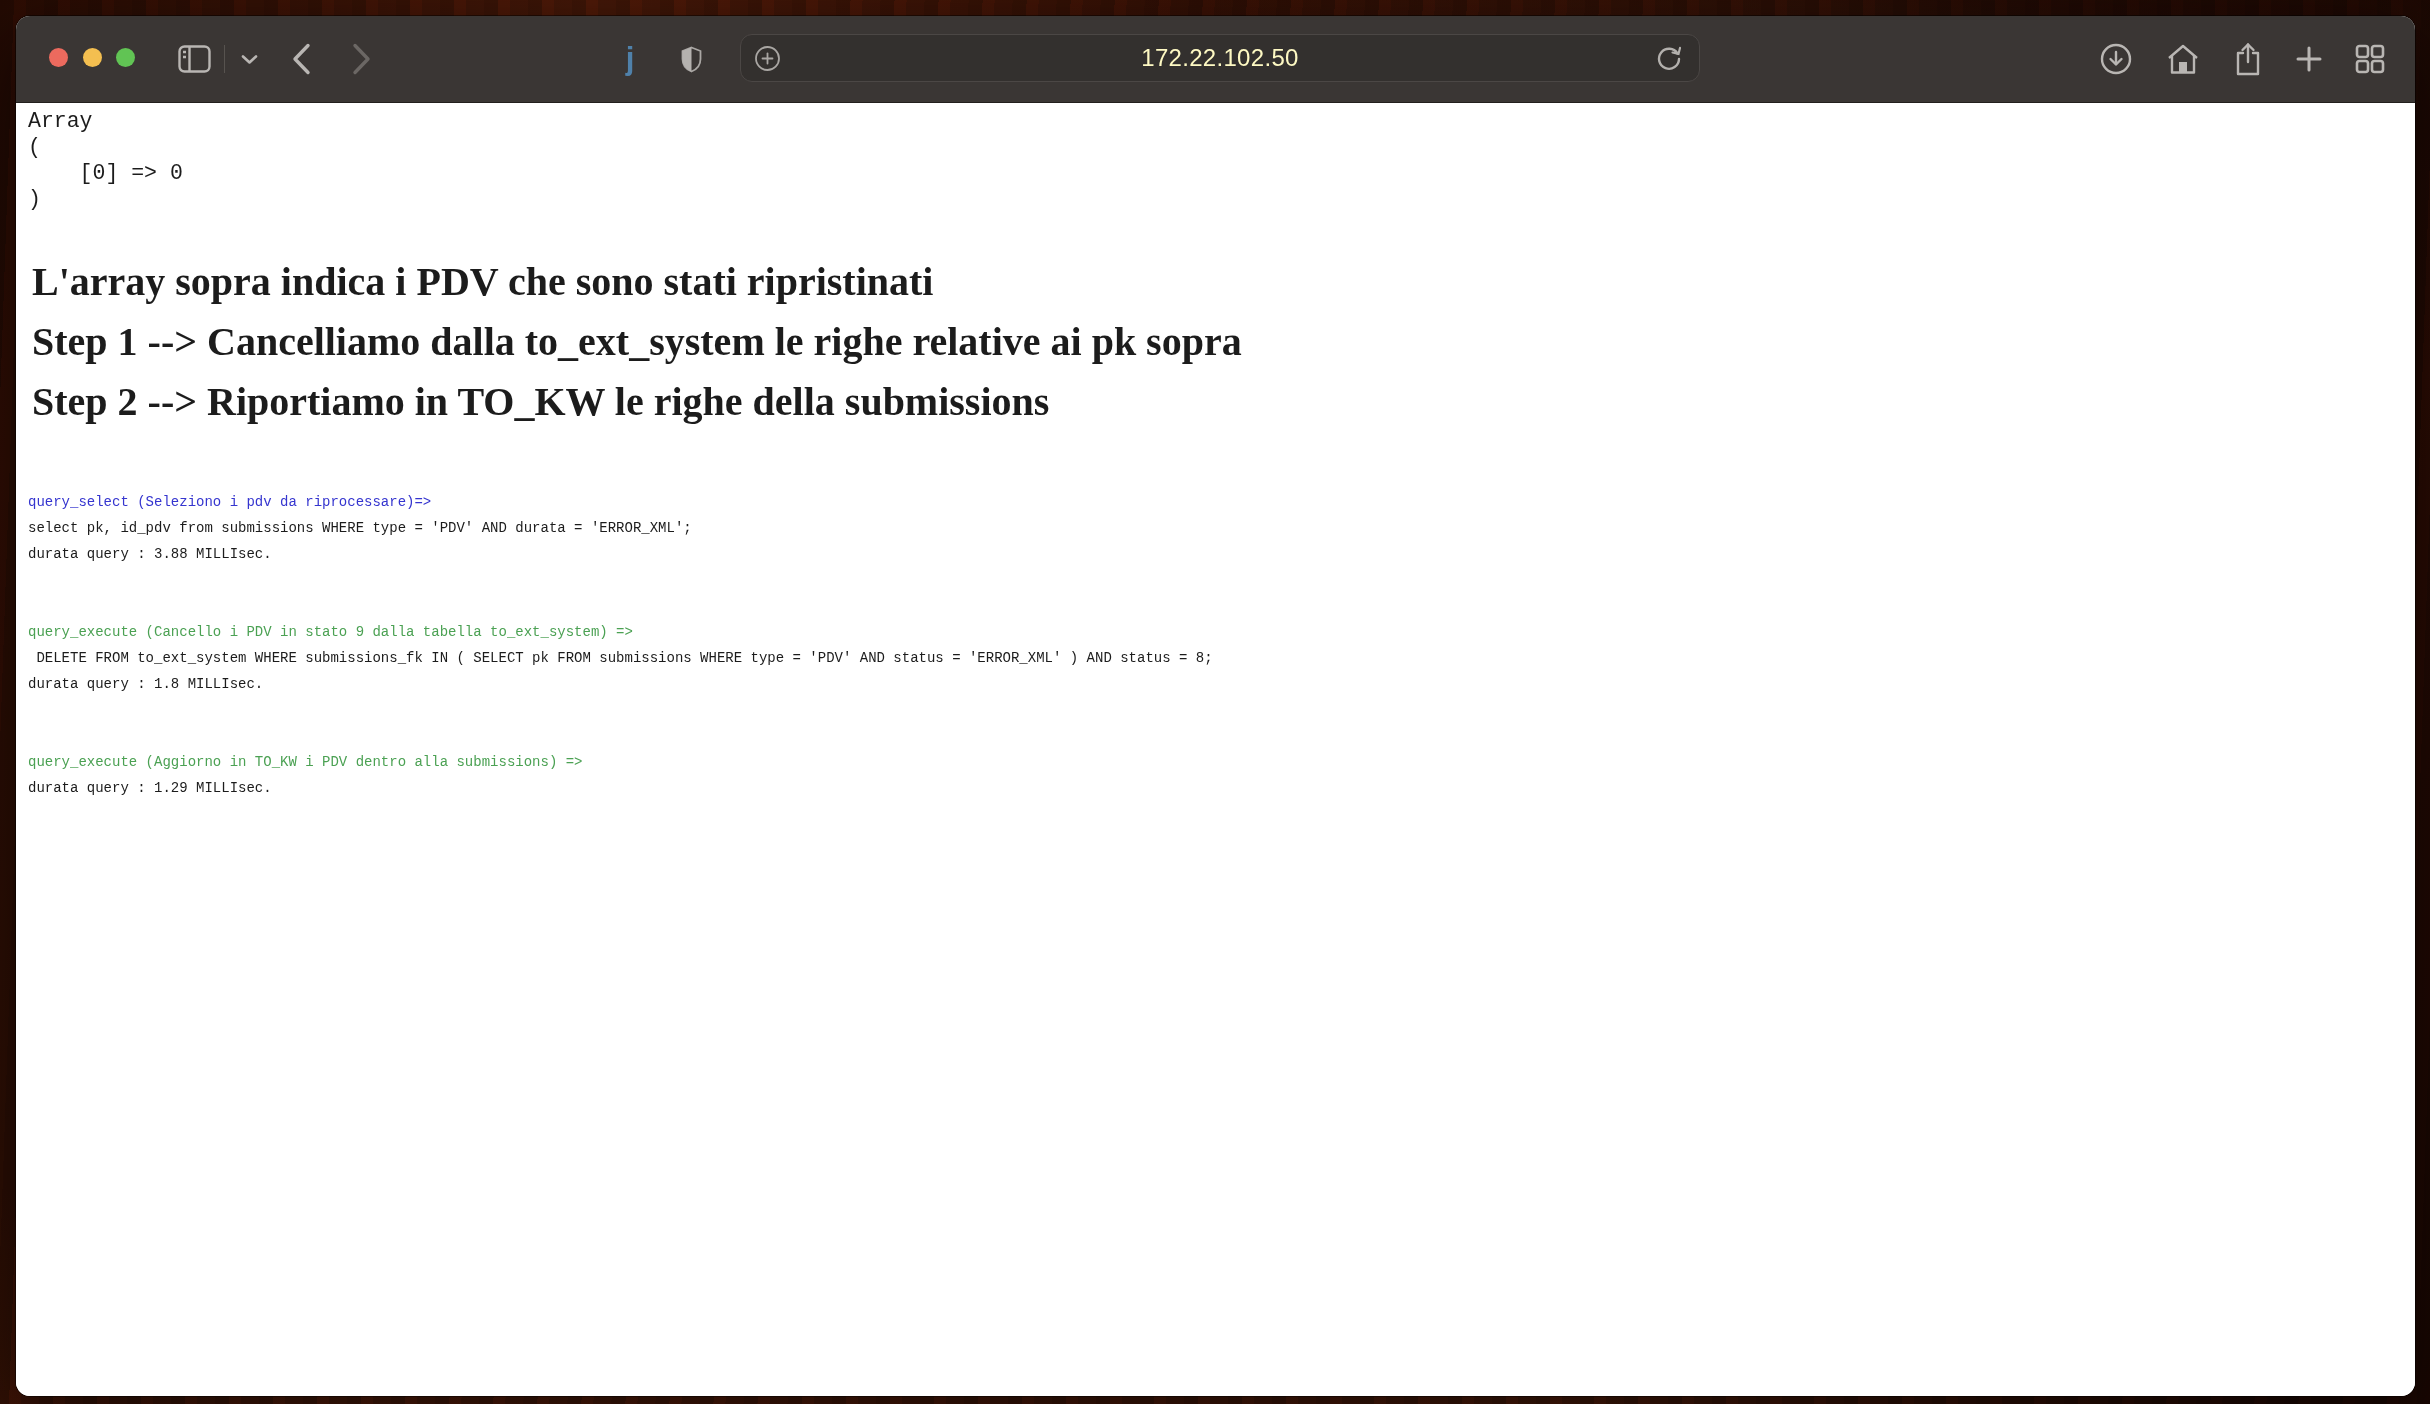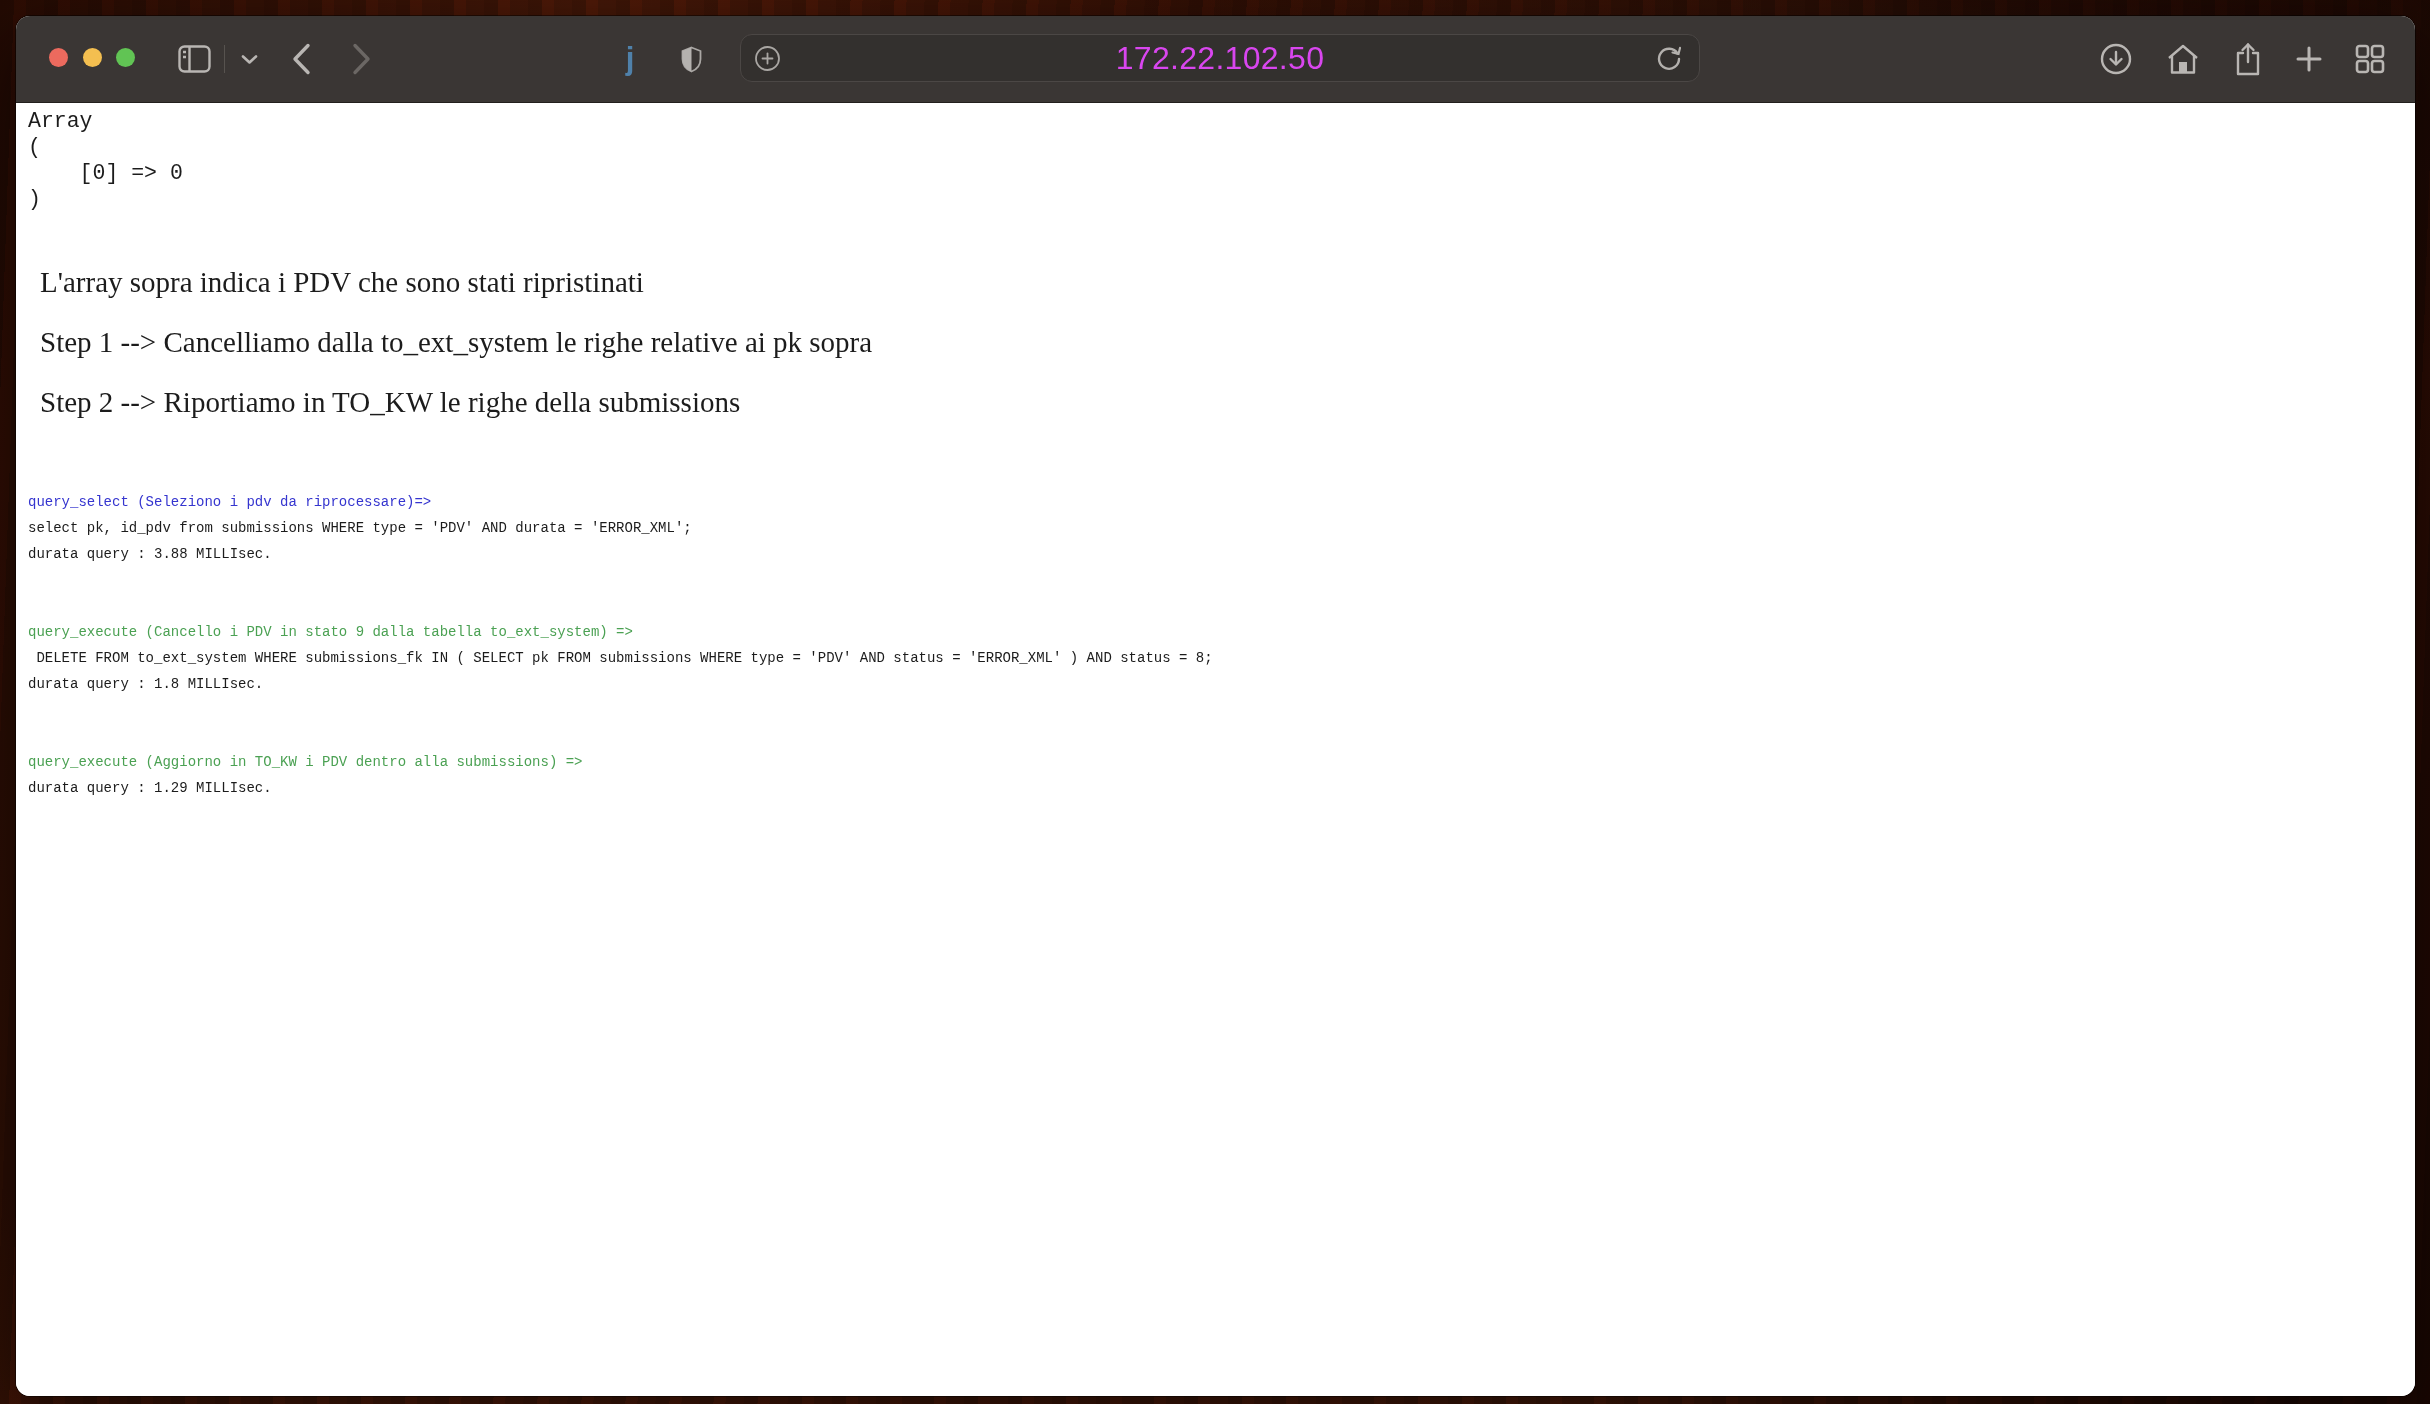--- a/index.html
+++ b/index.html
@@ -41,36 +41,36 @@
   .ext-j{font:700 31px "Liberation Sans",sans-serif;color:#4f81aa;}
 
   .urlfield{
     position:absolute;left:724px;top:18px;width:960px;height:48px;
     background:#33302e;border:1px solid #4b4745;border-radius:12px;
     display:flex;align-items:center;box-sizing:border-box;
   }
   .urlfield .lefticon{margin-left:13px;color:#a9a6a3;display:flex;}
   .urltext{
     position:absolute;left:0;right:0;text-align:center;
-    font-size:32px;font-weight:500;color:#d946ef;letter-spacing:.3px;
+    font-size:24px;font-weight:500;color:#fef9c3;letter-spacing:.3px;
   }
   .urlfield .refresh{position:absolute;right:17px;color:#b3b0ad;display:flex;}
 
   .content{
     flex:1;background:#ffffff;overflow:hidden;
     padding:5px 20px 0 12px;color:#1c1c1c;
   }
   .mono{
     font-family:"Liberation Mono",monospace;font-size:21.5px;line-height:26px;
     white-space:pre;margin:0;
   }
   #array-dump{margin-top:0;}
   .heading{
-    font-family:"Liberation Serif",serif;font-weight:400;font-size:29px;line-height:38px;
-    margin:12px;white-space:pre;
+    font-family:"Liberation Serif",serif;font-weight:700;font-size:40px;line-height:38px;
+    margin:4px;white-space:pre;
   }
   #heading-1{margin-top:51px;}
   #heading-2,#heading-3{margin-top:22px;}
   .queries{margin-top:68px;}
   .query-block{margin-bottom:52px;}
   .q-label,.q-sql,.q-duration{font-family:"Liberation Mono",monospace;font-size:14px;line-height:26px;white-space:pre;}
 </style>
 </head>
 <body>
 

